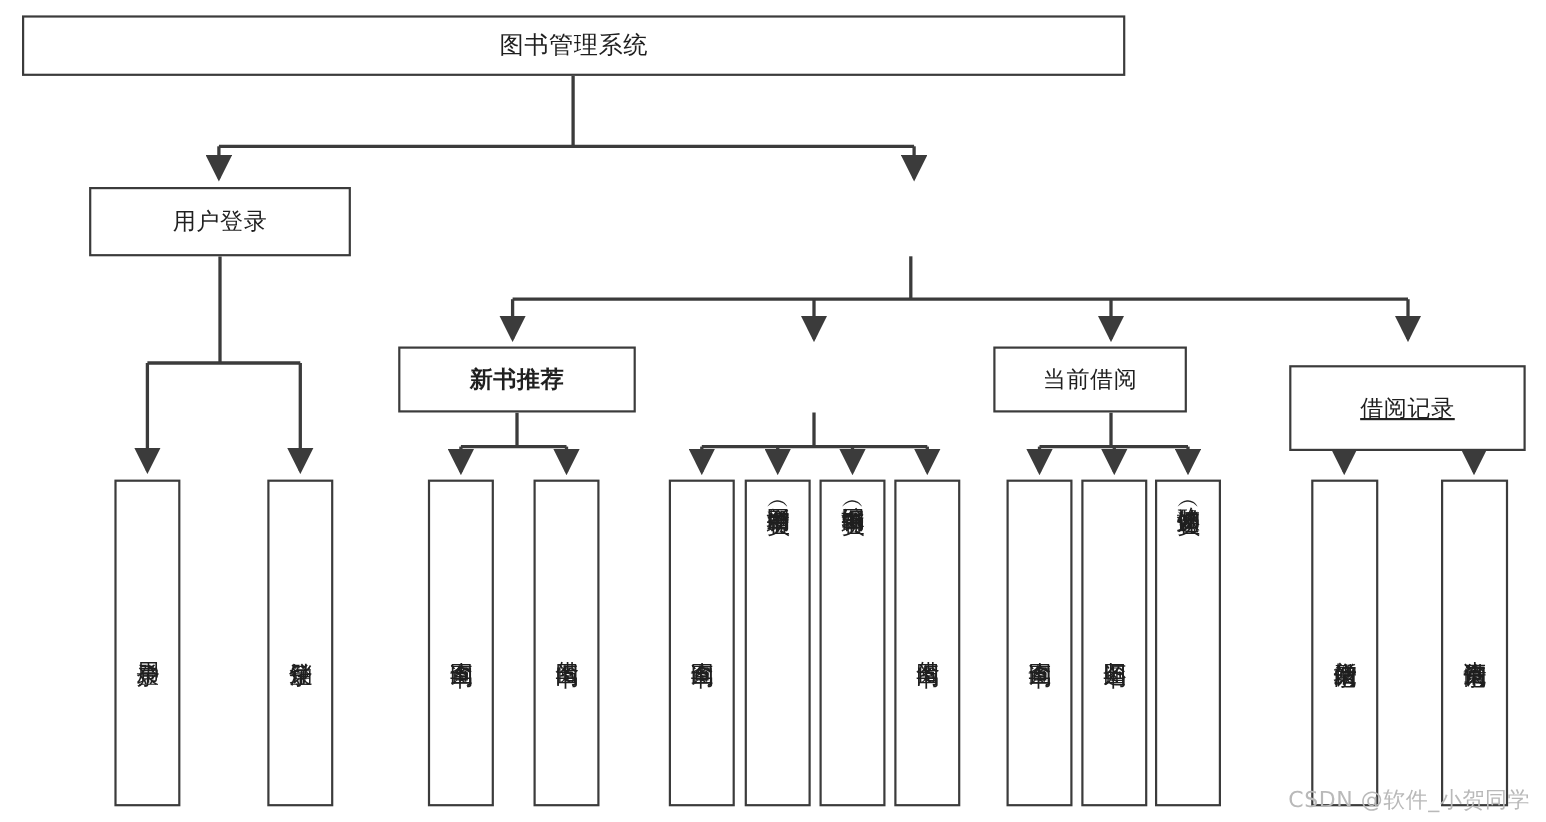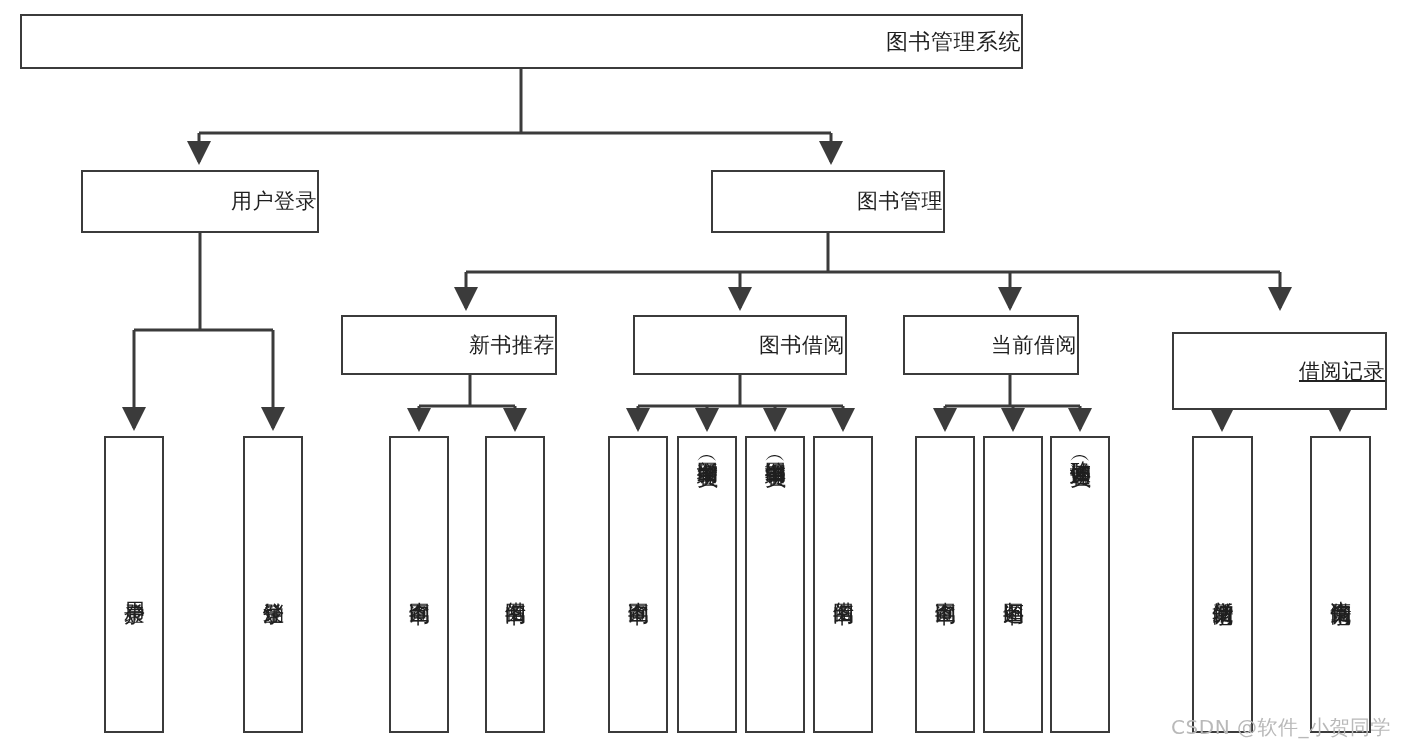--- a/index.html
+++ b/index.html
@@ -23,21 +23,21 @@
     height:747px;
     pointer-events:none;
   }
   .node{
     position:absolute;
     box-sizing:border-box;
     background:#ffffff;
     border:2px solid #3b3b3b;
     display:flex;
     align-items:center;
-    justify-content:flex-end;
+    justify-content:center;
     text-align:center;
     z-index:3;
   }
   .node .lbl{
     display:block;
     line-height:1.18;
     letter-spacing:0.5px;
     color:#1f1f1f;
   }
   
@@ -130,29 +130,23 @@
     </g>
   </svg>
 
   <div class="node h-node root" style="left:20px;top:14px;width:1003px;height:55px;">
     <span class="lbl">图书管理系统</span>
   </div>
 
   <div class="node h-node" style="left:81px;top:170px;width:238px;height:63px;">
     <span class="lbl">用户登录</span>
   </div>
-  <div class="node h-node" style="left:711px;top:170px;width:234px;height:63px;">
-    <span class="lbl">图书管理</span>
-  </div>
 
-  <div class="node h-node" style="left:341px;top:315px;width:216px;height:60px;">
+  <div class="node h-node" style="left:362px;top:315px;width:216px;height:60px;font-weight:bold;">
     <span class="lbl">新书推荐</span>
-  </div>
-  <div class="node h-node" style="left:633px;top:315px;width:214px;height:60px;">
-    <span class="lbl">图书借阅</span>
   </div>
   <div class="node h-node" style="left:903px;top:315px;width:176px;height:60px;">
     <span class="lbl">当前借阅</span>
   </div>
   <div class="node h-node" style="left:1172px;top:332px;width:215px;height:78px;text-decoration:underline;">
     <span class="lbl">借阅记录</span>
   </div>
 
   <div class="node v-node" style="left:104px;top:436px;width:60px;height:297px;">
     <span class="lbl">用户登录</span>

